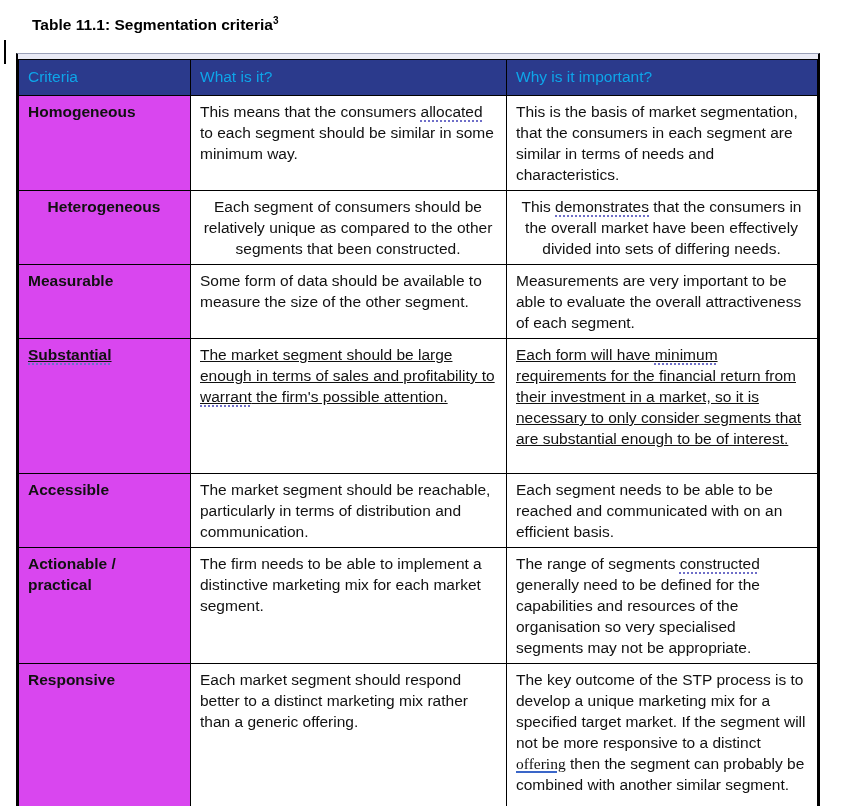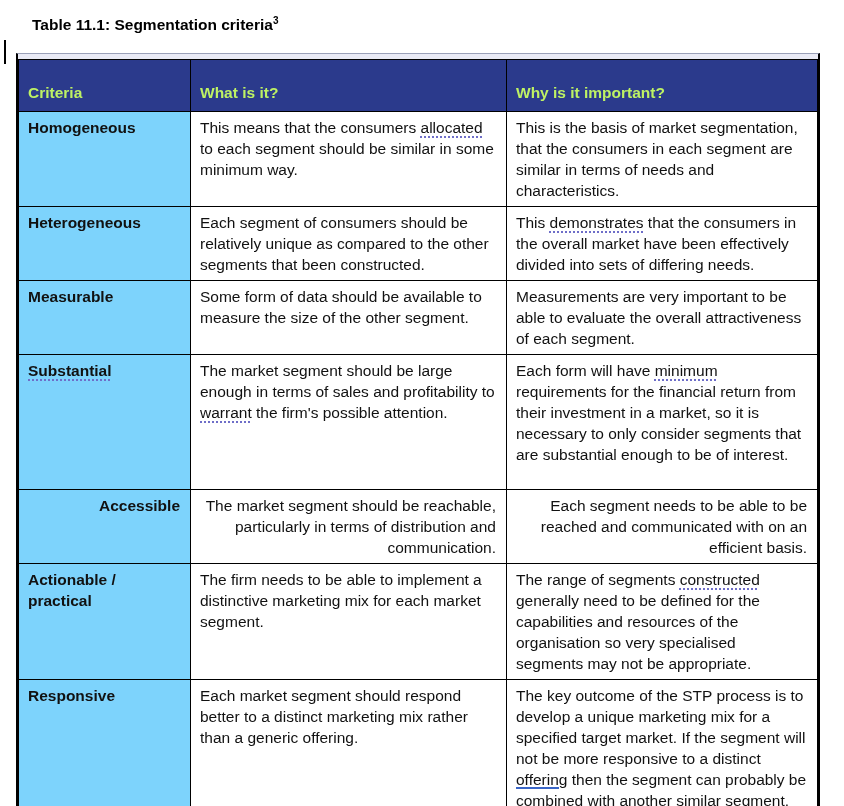--- a/index.html
+++ b/index.html
@@ -40,46 +40,47 @@
   table.seg col.c2 { width:316px; }
   table.seg th, table.seg td {
     border:1px solid #000;
     vertical-align:top;
     text-align:left;
     padding:5px 10px 5px 9px;
     word-wrap:break-word;
   }
   table.seg thead th {
     background:#2B3A8C;
-    color:#bef264;
-    font-weight:bold;
+    color:#0ea5e9;
+    font-weight:normal;
     height:24px;
-    padding-top:22px;
+    padding-top:6px;
   }
-  td.crit { background:#7dd3fc; font-weight:bold; }
+  td.crit { background:#d946ef; font-weight:bold; }
   tbody tr:nth-child(1) td { height:82px; }
-  tbody tr:nth-child(2) td { height:61px; }
+  tbody tr:nth-child(2) td { height:61px;text-align:center; }
   tbody tr:nth-child(3) td { height:61px;margin-top:40px; }
-  tbody tr:nth-child(4) td { height:124px; }
-  tbody tr:nth-child(5) td { height:58px;text-align:right; }
+  tbody tr:nth-child(4) td { height:124px;text-decoration:underline; }
+  tbody tr:nth-child(5) td { height:58px; }
   tbody tr:nth-child(6) td { height:104px; }
   tbody tr:nth-child(7) td { height:148px; }
   .u-dotted {
     text-decoration:underline;
     text-decoration-style:dotted;
     text-decoration-color:#6E6EC8;
     text-decoration-thickness:2px;
     text-underline-offset:3px;
   }
   .u-solid {
     text-decoration:underline;
     text-decoration-style:solid;
     text-decoration-color:#3A66C8;
     text-decoration-thickness:1.5px;
     text-underline-offset:2px;
+    font-family:Liberation Serif, serif;
   }
 </style>
 </head>
 <body>
 
 <div class="doc-title">
   <span>Table 11.1: Segmentation criteria</span><sup>3</sup>
 </div>
 
 <div class="change-bar"></div>

